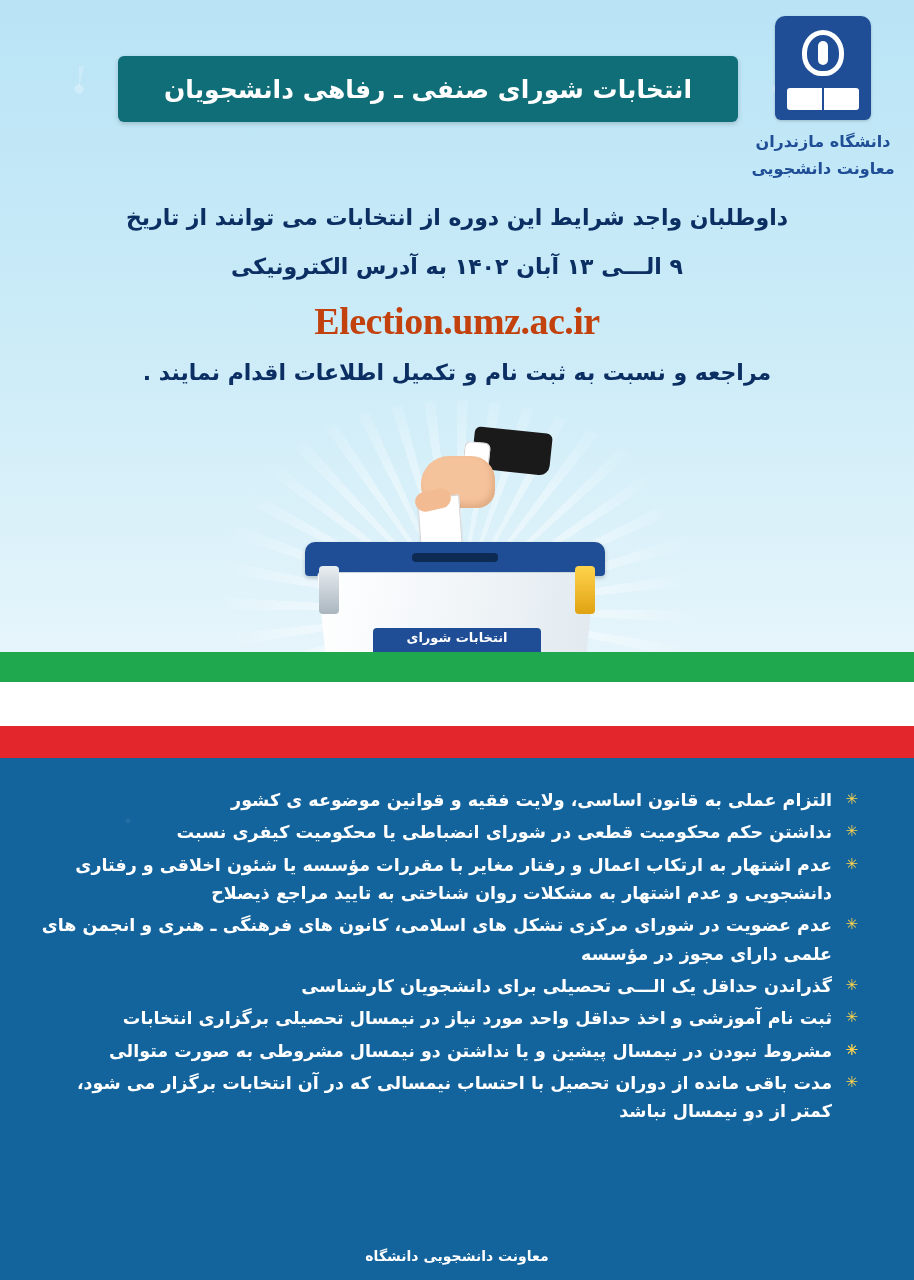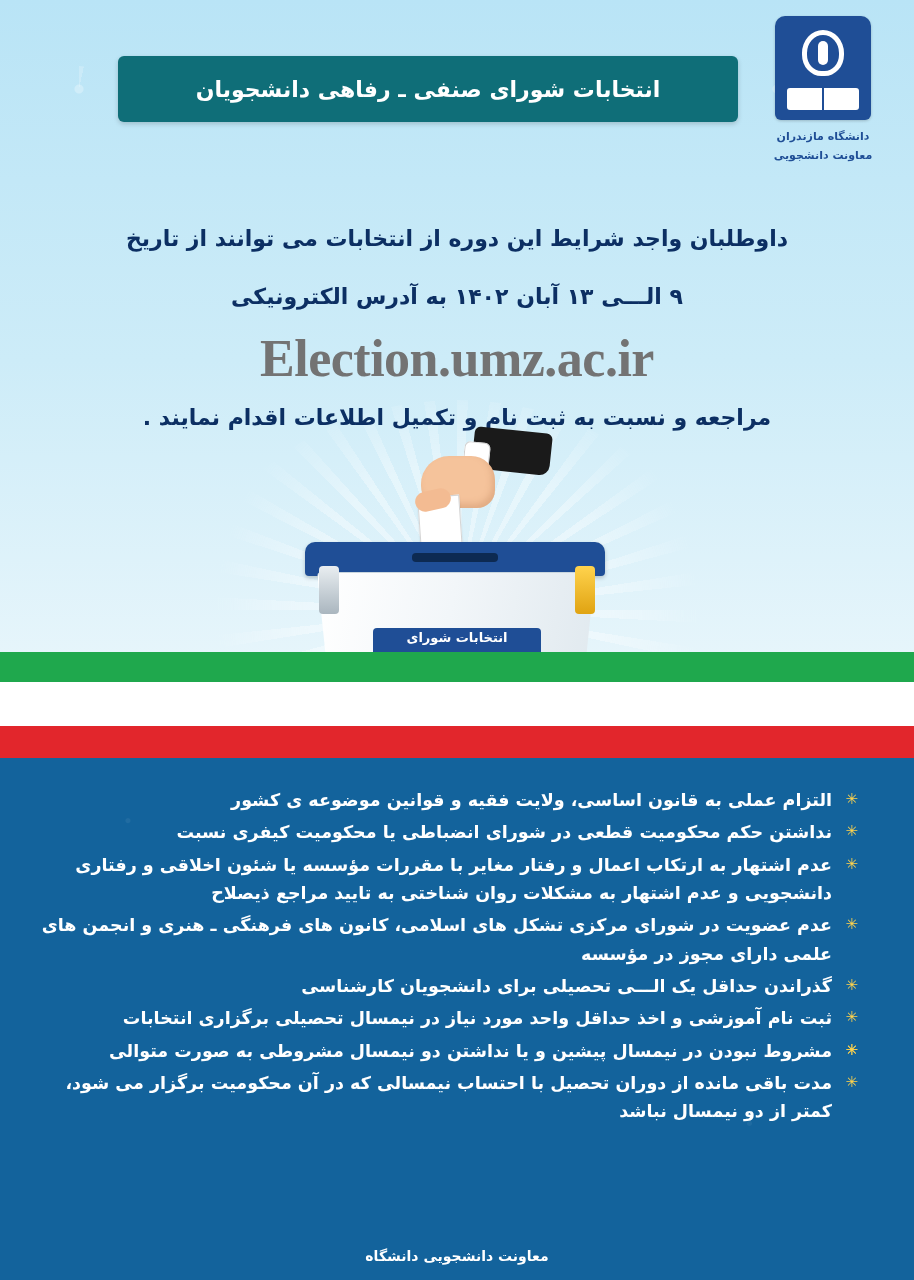--- a/index.html
+++ b/index.html
@@ -66,21 +66,21 @@
     background:
       radial-gradient(circle at 50% 50%, rgba(255,255,255,.35) 0 4px, transparent 5px),
       conic-gradient(from 0deg, rgba(255,255,255,.28) 0 12deg, transparent 12deg 45deg);
     border-radius: 50%;
     opacity: .8;
   }
   .header-band::before { right: -62px; }
   .header-band::after  { left:  -62px; }
   .header-title {
     color: #ffffff;
-    font-size: 22px;
+    font-size: 25px;
     font-weight: bold;
     letter-spacing: .2px;
     white-space: nowrap;
   }
   
   .logo-wrap {
     position: absolute;
     right: 16px;
     top: 16px;
     width: 150px;
@@ -124,49 +124,48 @@
     position: absolute;
     left: 50%; top: 6px;
     transform: translateX(-50%);
     width: 10px; height: 24px;
     background: #ffffff;
     border-radius: 6px;
   }
   .logo-text {
     margin-top: 8px;
     color: #1f4e96;
-    font-size: 11px;
+    font-size: 16px;
     font-weight: bold;
     line-height: 1.7;
   }
   
   .announce {
     position: absolute;
     left: 60px;
     right: 60px;
     top: 198px;
     text-align: center;
     color: #0b2f63;
   }
   .announce .l1,
   .announce .l2,
   .announce .l4 {
     font-size: 22px;
     font-weight: bold;
     line-height: 1.85;
     color: #0c2f63;
-    margin-top: 21px;
-  }
-  .announce .l2 { margin-top: 17px; }
+  }
+  .announce .l2 { margin-top: 8px; }
   .url {
     margin: 12px 0 10px;
     font-family: "Liberation Serif", "DejaVu Serif", serif;
-    font-size: 52px;
-    font-weight: bold;
-    color: #737373;
+    font-size: 38px;
+    font-weight: bold;
+    color: #c2410c;
     letter-spacing: -0.5px;
     direction: ltr;
   }
   .announce .l4 { margin-top: 6px; }
 
   
   .ballot {
     position: absolute;
     left: 50%;
     top: 430px;
@@ -401,18 +400,18 @@
   <div class="criteria">
     <ul id="criteria-list">
         <li><span class="bullet">✳</span><span>التزام عملی به قانون اساسی، ولایت فقیه و قوانین موضوعه ی کشور</span></li>
         <li><span class="bullet">✳</span><span>نداشتن حکم محکومیت قطعی در شورای انضباطی یا محکومیت کیفری نسبت</span></li>
         <li><span class="bullet">✳</span><span>عدم اشتهار به ارتکاب اعمال و رفتار مغایر با مقررات مؤسسه یا شئون اخلاقی و رفتاری دانشجویی و عدم اشتهار به مشکلات روان شناختی به تایید مراجع ذیصلاح</span></li>
         <li><span class="bullet">✳</span><span>عدم عضویت در شورای مرکزی تشکل های اسلامی، کانون های فرهنگی ـ هنری و انجمن های علمی دارای مجوز در مؤسسه</span></li>
         <li><span class="bullet">✳</span><span>گذراندن حداقل یک الـــی تحصیلی برای دانشجویان کارشناسی</span></li>
         <li><span class="bullet">✳</span><span>ثبت نام آموزشی و اخذ حداقل واحد مورد نیاز در نیمسال تحصیلی برگزاری انتخابات</span></li>
         <li><span class="bullet">✳</span></li>
         <li><span class="bullet">✳</span><span>مشروط نبودن در نیمسال پیشین و یا نداشتن دو نیمسال مشروطی به صورت متوالی</span></li>
-        <li><span class="bullet">✳</span><span>مدت باقی مانده از دوران تحصیل با احتساب نیمسالی که در آن محکومیت برگزار می شود، کمتر از دو نیمسال نباشد</span></li>
+        <li><span class="bullet">✳</span><span>مدت باقی مانده از دوران تحصیل با احتساب نیمسالی که در آن انتخابات برگزار می شود، کمتر از دو نیمسال نباشد</span></li>
       </ul>
     <div class="footer-note">معاونت دانشجویی دانشگاه</div>
   </div>
 
 </div>
 
 </body></html>

